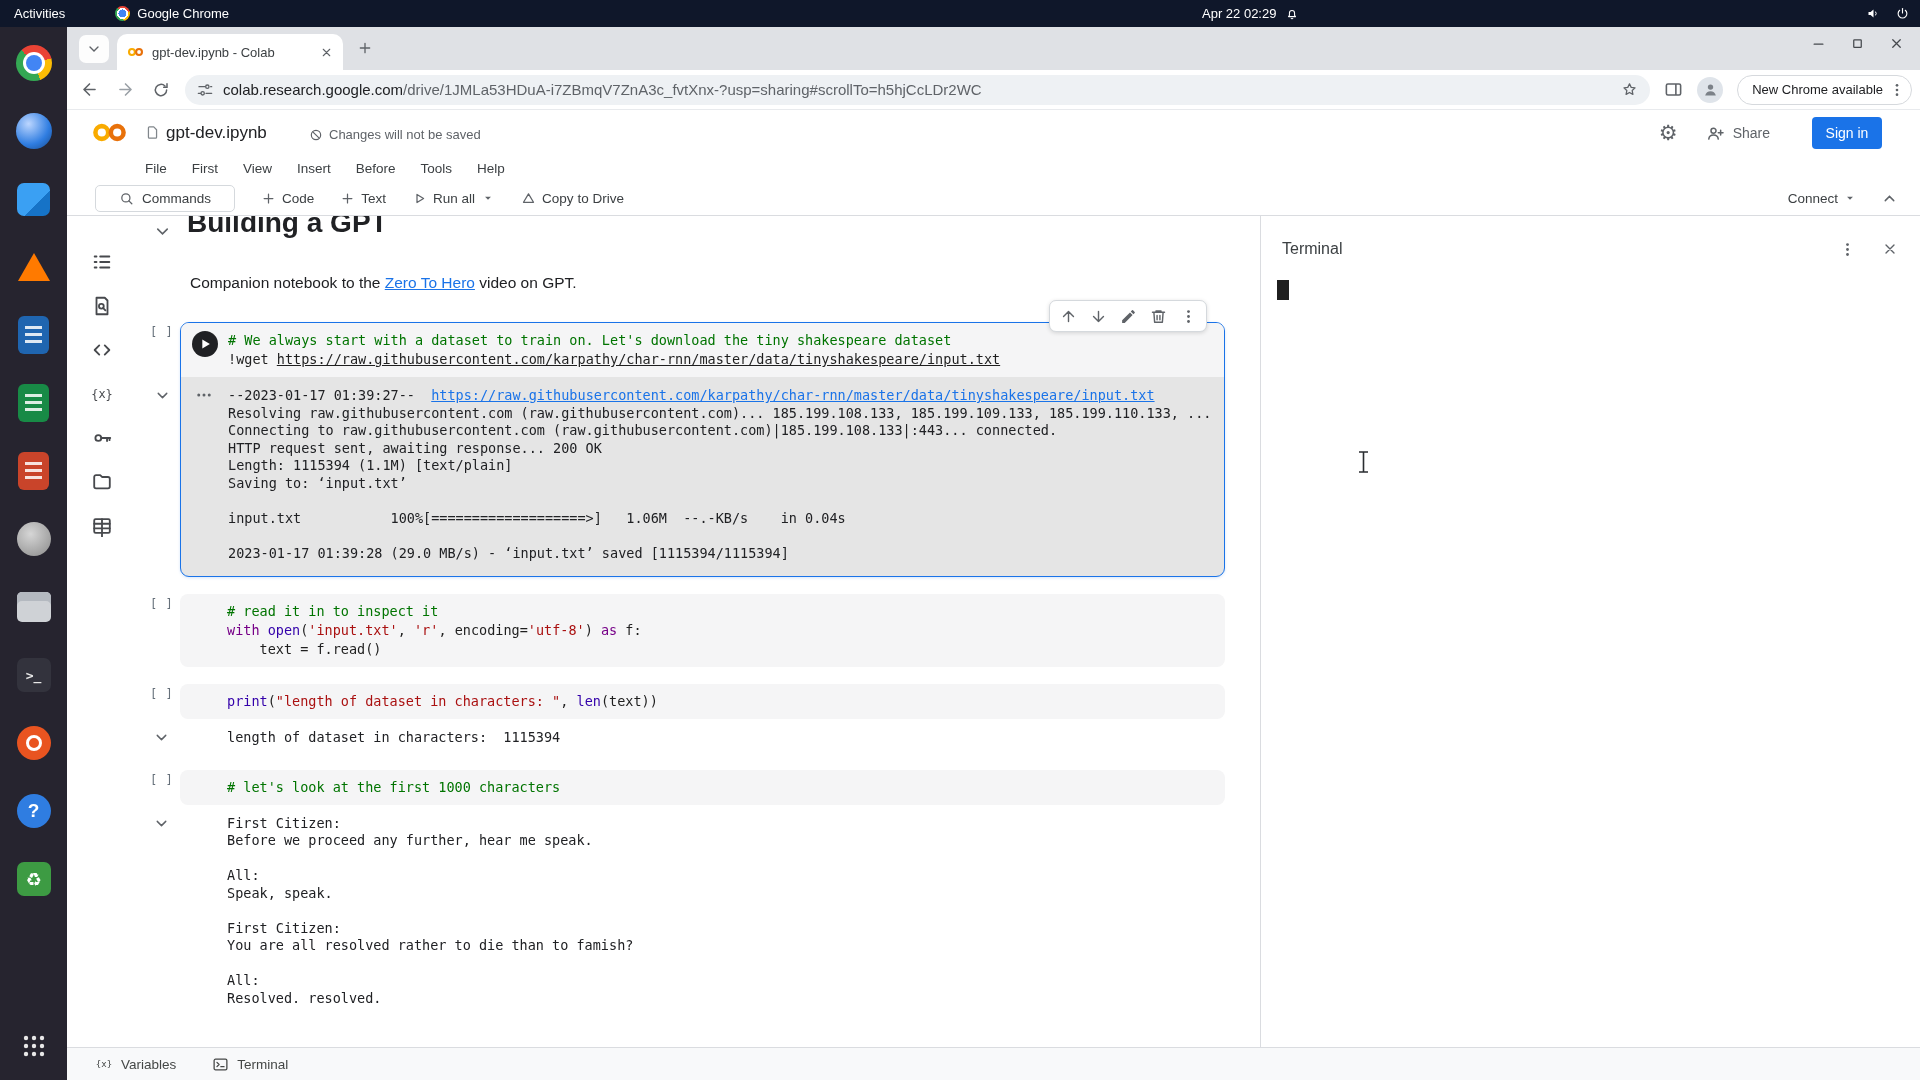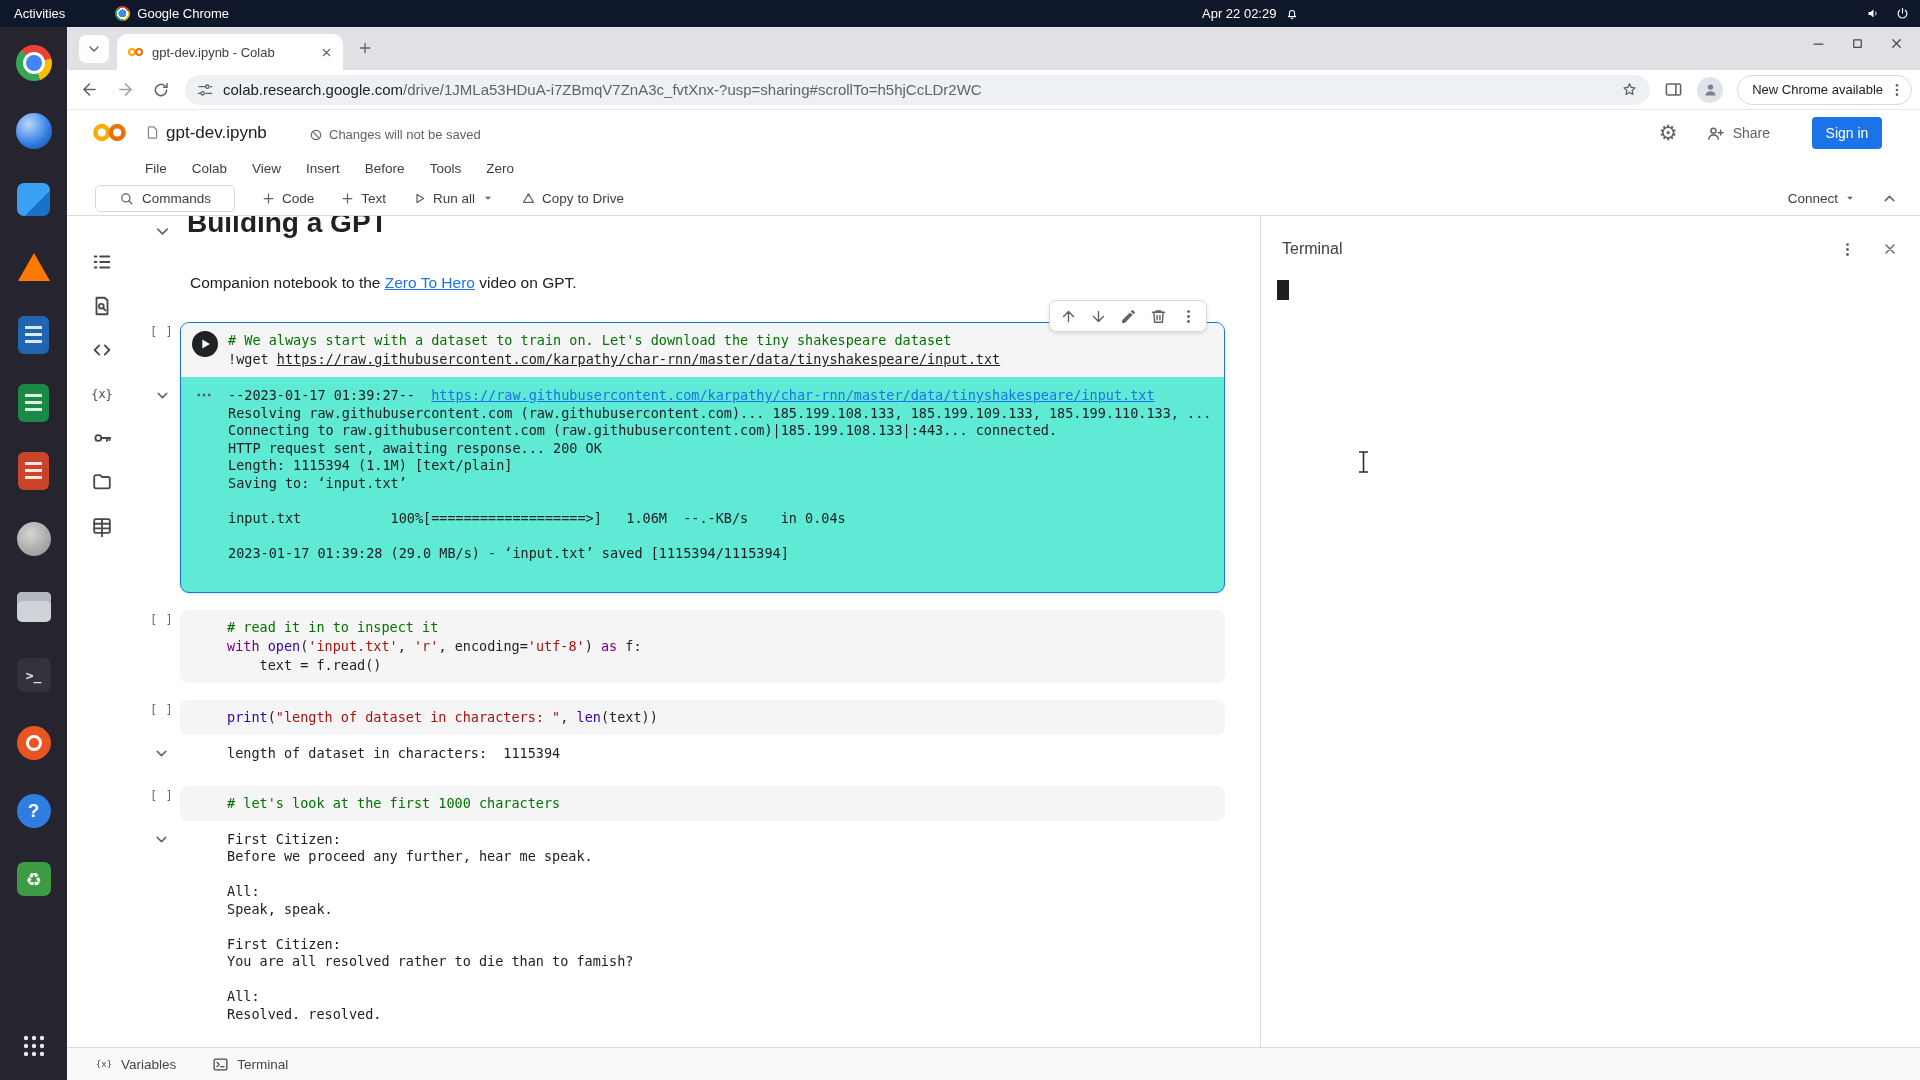--- a/index.html
+++ b/index.html
@@ -108,29 +108,29 @@
   .notebook { position:absolute; left:70px; top:106px; width:1116px; bottom:33px; overflow:hidden; background:#fff; }
   .nb-chevron { position:absolute; left:16px; top:6px; color:#5f6368; }
   .nb-title { position:absolute; left:50px; top:-9px; font-size:28px; font-weight:bold; color:#202124; }
   .nb-sub { position:absolute; left:53px; top:58px; font-size:15.5px; color:#202124; }
   .lnk { color:var(--accent); text-decoration:underline; }
   .cells { position:absolute; left:0; top:106px; right:28px; }
   .cellrow { position:relative; margin:0 0 17px 43px; }
   .bracket { position:absolute; left:-30px; top:3px; font:12px "DejaVu Sans Mono",monospace;
              color:#66707a; letter-spacing:.5px; white-space:pre; }
   .cellbox { border-radius:9px; }
-  .cellbox.selected { border:1px solid var(--accent); background:#5eead4; box-shadow:0 1px 3px rgba(26,115,232,.18); }
+  .cellbox.selected { border:1px solid var(--accent); background:#e5e5e5; box-shadow:0 1px 3px rgba(26,115,232,.18); }
   .codearea { position:relative; background:#f5f5f6; border-radius:8px; padding:8px 10px 8px 47px;
               font:13.5px/19px "DejaVu Sans Mono",monospace; color:#1f1f1f; white-space:pre; }
   .selected .codearea { border-radius:8px 8px 0 0; }
   .play { position:absolute; left:11px; top:8px; width:26px; height:26px; border-radius:50%; background:#202124;
           display:flex; align-items:center; justify-content:center; }
   .outputarea { position:relative; padding:10px 10px 6px 47px; font:13.5px/17.5px "DejaVu Sans Mono",monospace;
                 color:#202124; white-space:pre; }
-  .outputarea.pad-b { padding-bottom:30px; }
+  .outputarea.pad-b { padding-bottom:14px; }
   .out-chevron { position:absolute; left:-27px; top:10px; width:17px; height:17px; color:#5f6368; }
   .out-more { position:absolute; left:14px; top:9px; width:18px; height:18px; color:#5f6368; }
   .out-chevron svg, .out-more svg { width:100%; height:100%; }
   .celltoolbar { position:absolute; top:-22px; right:18px; height:32px; background:#fff; border:1px solid #d5d9dd;
                  border-radius:7px; display:flex; align-items:center; padding:0 4px; gap:2px; color:#5f6368;
                  box-shadow:0 1px 4px rgba(0,0,0,.14); z-index:5; }
   .ti { width:28px; height:28px; display:flex; align-items:center; justify-content:center; }
   .ti svg { width:17px; height:17px; }
   .tk-com { color:var(--com); } .tk-str { color:var(--str); } .tk-kw { color:var(--kw); }
   .tk-blt { color:var(--blt); } .tk-num { color:var(--num); }
@@ -381,26 +381,26 @@
             </svg>
         </span>
         <span>Share</span>
       </span>
       <span class="signin">Sign in</span>
     </div>
   </div>
 
   <div class="menubar">
       <span>File</span>
-      <span>Colab</span>
+      <span>First</span>
       <span>View</span>
       <span>Insert</span>
       <span>Before</span>
       <span>Tools</span>
-      <span>Zero</span>
+      <span>Help</span>
     </div>
 
   <div class="cmdbar">
     <span class="cmd-commands">
       <span class="cmd-icn">
         <svg width="15" height="15" viewBox="0 0 24 24" fill="none" stroke="currentColor" stroke-width="2" stroke-linecap="round">
             <circle cx="11" cy="11" r="6.5"></circle>
             <path d="M20.5 20.5l-4.7-4.7"></path>
           </svg>
       </span>

